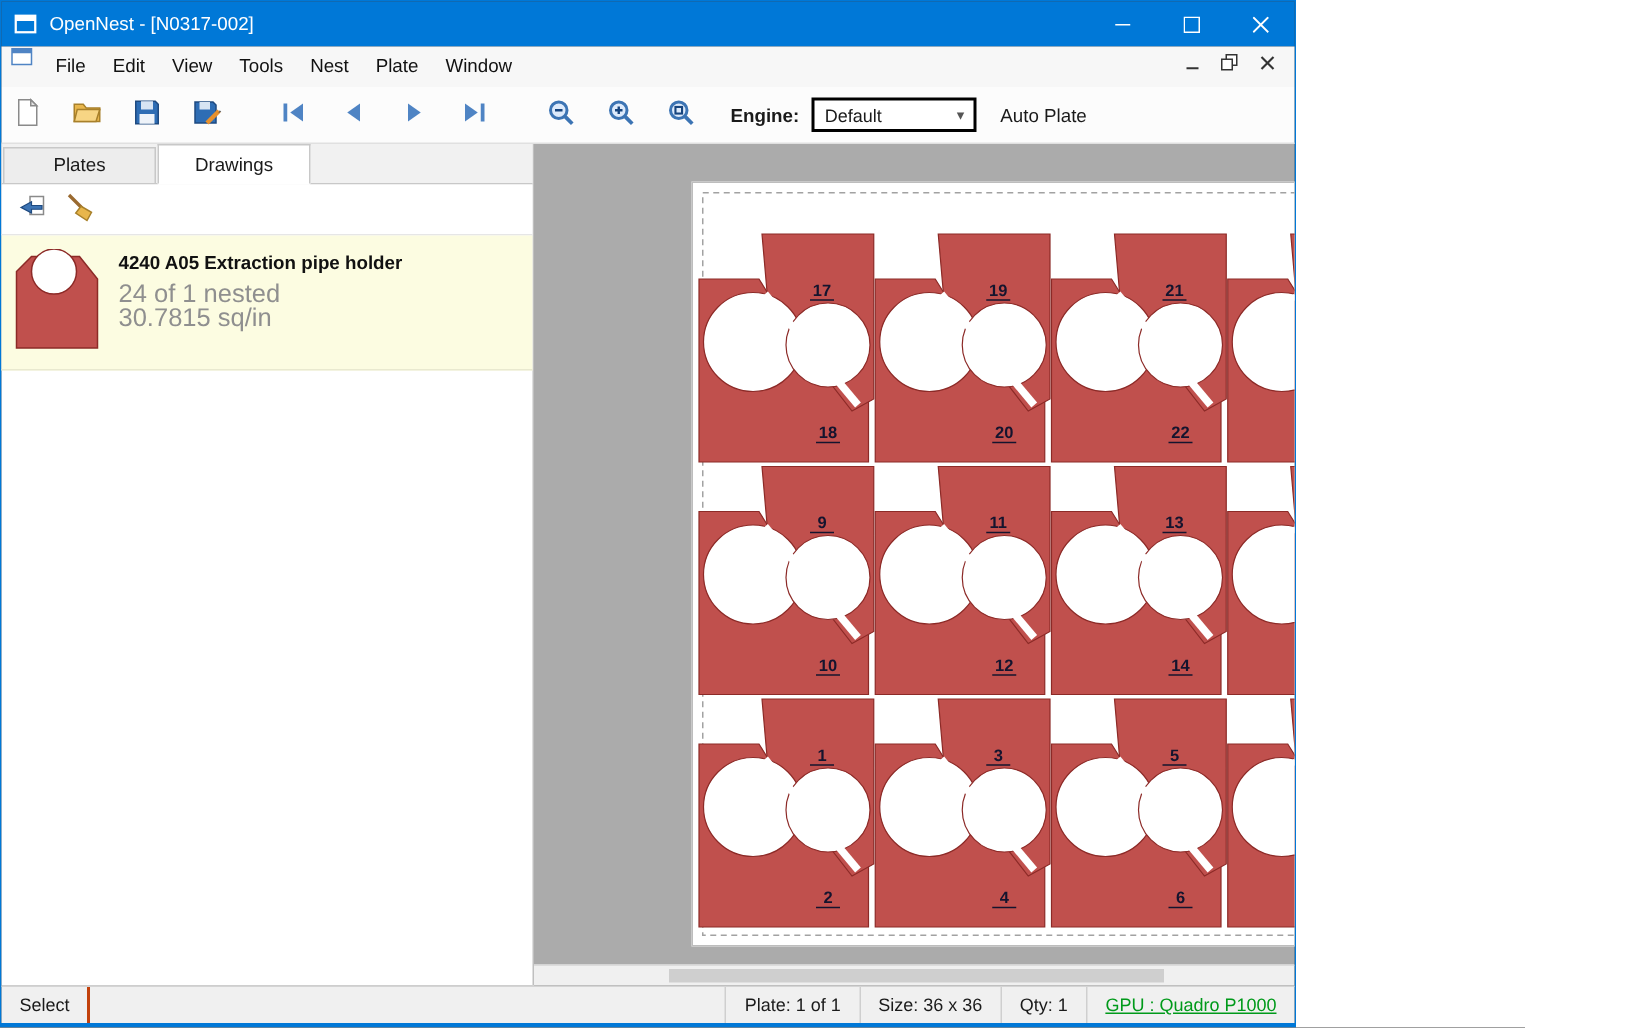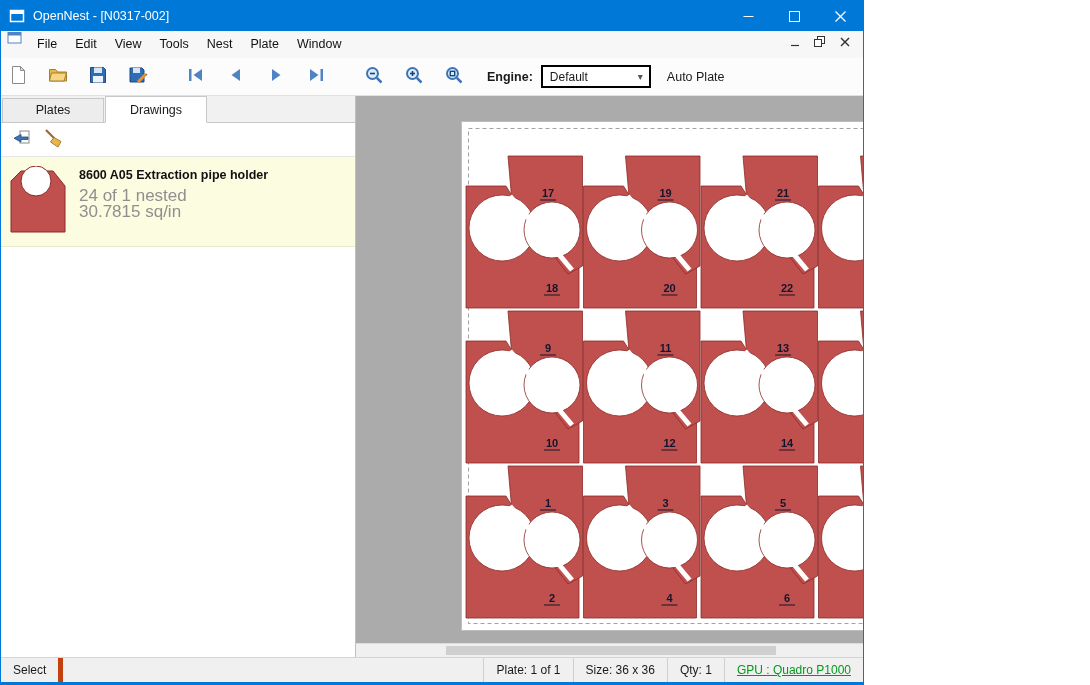--- a/index.html
+++ b/index.html
@@ -46,21 +46,21 @@
   .drawing-info .d-line { color:#8f8f8f; font-size:17px; line-height:16px; }
 
   .canvas { flex:1 1 auto; background:#ababab; position:relative; overflow:hidden; }
   .plate { position:absolute; left:105px; top:25px; width:514px; height:510px; background:#fff; border:1px solid #bdbdbd; }
   .hscroll { position:absolute; left:0; right:0; bottom:0; height:14px; background:#f0f0f0; border-top:1px solid #dcdcdc; }
   .hscroll .thumb { position:absolute; left:90px; top:2px; width:330px; height:9px; background:#cfcfcf; }
 
   
   .statusbar { height:25px; background:#f0f0f0; border-top:1px solid #d4d4d4; display:flex; align-items:center; font-size:12px; flex:0 0 auto; }
   .sb-cell { padding:0 12px; line-height:24px; white-space:nowrap; }
-  .sb-sep-r { border-right:5px solid #c2410c; }
+  .sb-sep-r { border-right:2px solid #c2410c; }
   .sb-sep-l { border-left:1px solid #cfcfcf; }
   .sb-muted { color:#9a9a9a; }
   .sb-spacer { flex:1 1 auto; }
   .sb-gpu { color:var(--gpu-color);text-decoration:underline; }
 
   #plate-svg text { font:700 11px "Liberation Sans", sans-serif; fill:var(--number-color); }
 </style>
 </head>
 <body>
 
@@ -234,21 +234,21 @@
       </div>
       <div>
         <div class="drawing-item">
           <span class="drawing-thumb">
             <svg width="58" height="68" viewBox="0 0 58 68">
               <path d="M2,66 L56,66 L56,20 L44,5 L12,5 L2,15 Z" style="fill:var(--part-fill);stroke:var(--part-stroke)" stroke-width="1"></path>
               <circle cx="27" cy="15" r="15" fill="#ffffff" style="stroke:var(--part-stroke)" stroke-width="1"></circle>
             </svg>
           </span>
           <div class="drawing-info">
-            <div class="d-title">8600 A05 Extraction pipe holder</div>
+            <div class="d-title">4240 A05 Extraction pipe holder</div>
             <div class="d-line">24 of 1 nested</div>
             <div class="d-line">30.7815 sq/in</div>
           </div>
         </div>
       </div>
     </div>
 
     <div class="canvas">
       <div class="plate">
         <svg id="plate-svg" width="512" height="508" viewBox="0 0 512 508">

